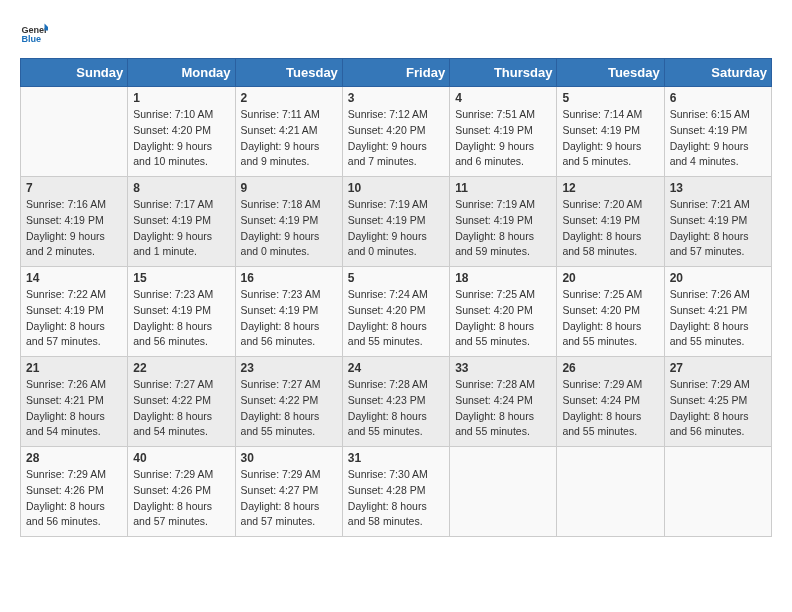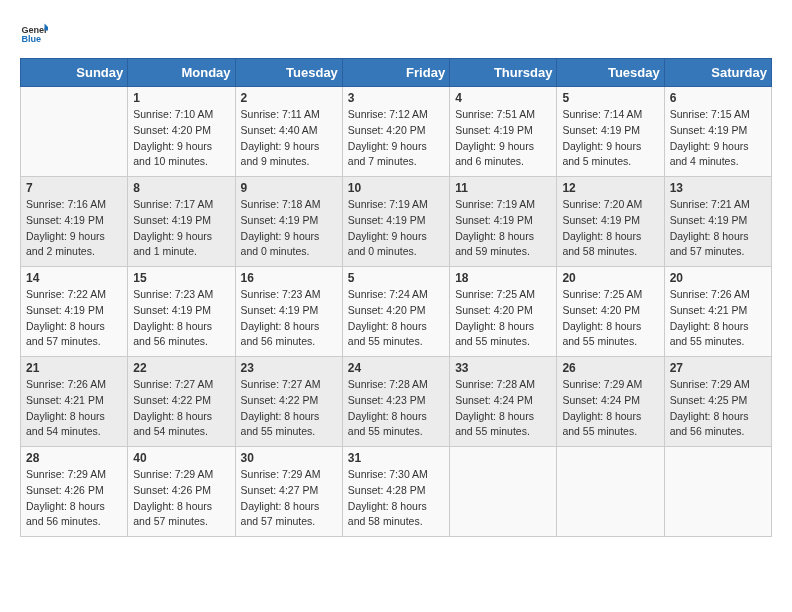--- a/index.html
+++ b/index.html
@@ -110,37 +110,37 @@
   </thead>
   <tbody id="calendar-body">
   <tr>
         <td></td>
         <td>
           <span class="day-num">1</span>
           <div class="day-info"><span>Sunrise: 7:10 AM</span><br><span>Sunset: 4:20 PM</span><br><span>Daylight: 9 hours and 10 minutes.</span></div>
         </td>
         <td>
           <span class="day-num">2</span>
-          <div class="day-info"><span>Sunrise: 7:11 AM</span><br><span>Sunset: 4:40 AM</span><br><span>Daylight: 9 hours and 9 minutes.</span></div>
+          <div class="day-info"><span>Sunrise: 7:11 AM</span><br><span>Sunset: 4:21 AM</span><br><span>Daylight: 9 hours and 9 minutes.</span></div>
         </td>
         <td>
           <span class="day-num">3</span>
           <div class="day-info"><span>Sunrise: 7:12 AM</span><br><span>Sunset: 4:20 PM</span><br><span>Daylight: 9 hours and 7 minutes.</span></div>
         </td>
         <td>
           <span class="day-num">4</span>
           <div class="day-info"><span>Sunrise: 7:51 AM</span><br><span>Sunset: 4:19 PM</span><br><span>Daylight: 9 hours and 6 minutes.</span></div>
         </td>
         <td>
           <span class="day-num">5</span>
           <div class="day-info"><span>Sunrise: 7:14 AM</span><br><span>Sunset: 4:19 PM</span><br><span>Daylight: 9 hours and 5 minutes.</span></div>
         </td>
         <td>
           <span class="day-num">6</span>
-          <div class="day-info"><span>Sunrise: 7:15 AM</span><br><span>Sunset: 4:19 PM</span><br><span>Daylight: 9 hours and 4 minutes.</span></div>
+          <div class="day-info"><span>Sunrise: 6:15 AM</span><br><span>Sunset: 4:19 PM</span><br><span>Daylight: 9 hours and 4 minutes.</span></div>
         </td>
       </tr>
       <tr>
         <td>
           <span class="day-num">7</span>
           <div class="day-info"><span>Sunrise: 7:16 AM</span><br><span>Sunset: 4:19 PM</span><br><span>Daylight: 9 hours and 2 minutes.</span></div>
         </td>
         <td>
           <span class="day-num">8</span>
           <div class="day-info"><span>Sunrise: 7:17 AM</span><br><span>Sunset: 4:19 PM</span><br><span>Daylight: 9 hours and 1 minute.</span></div>

